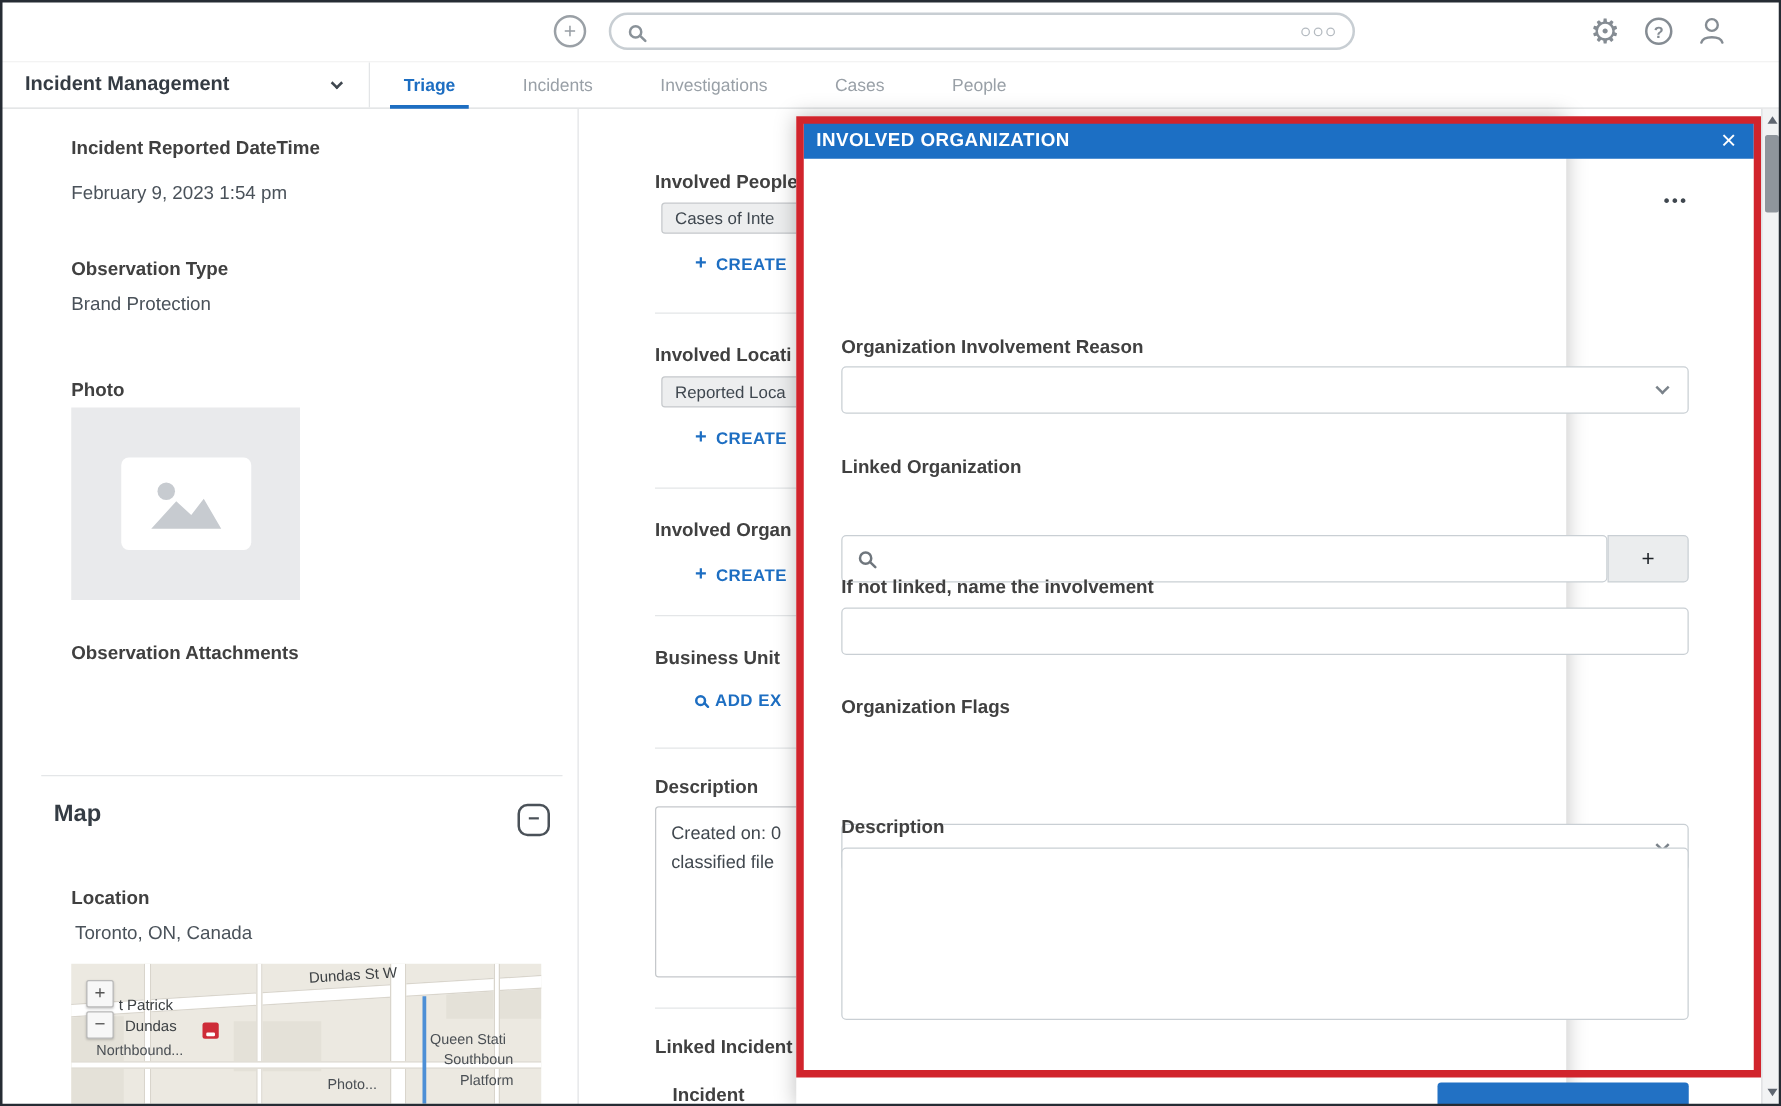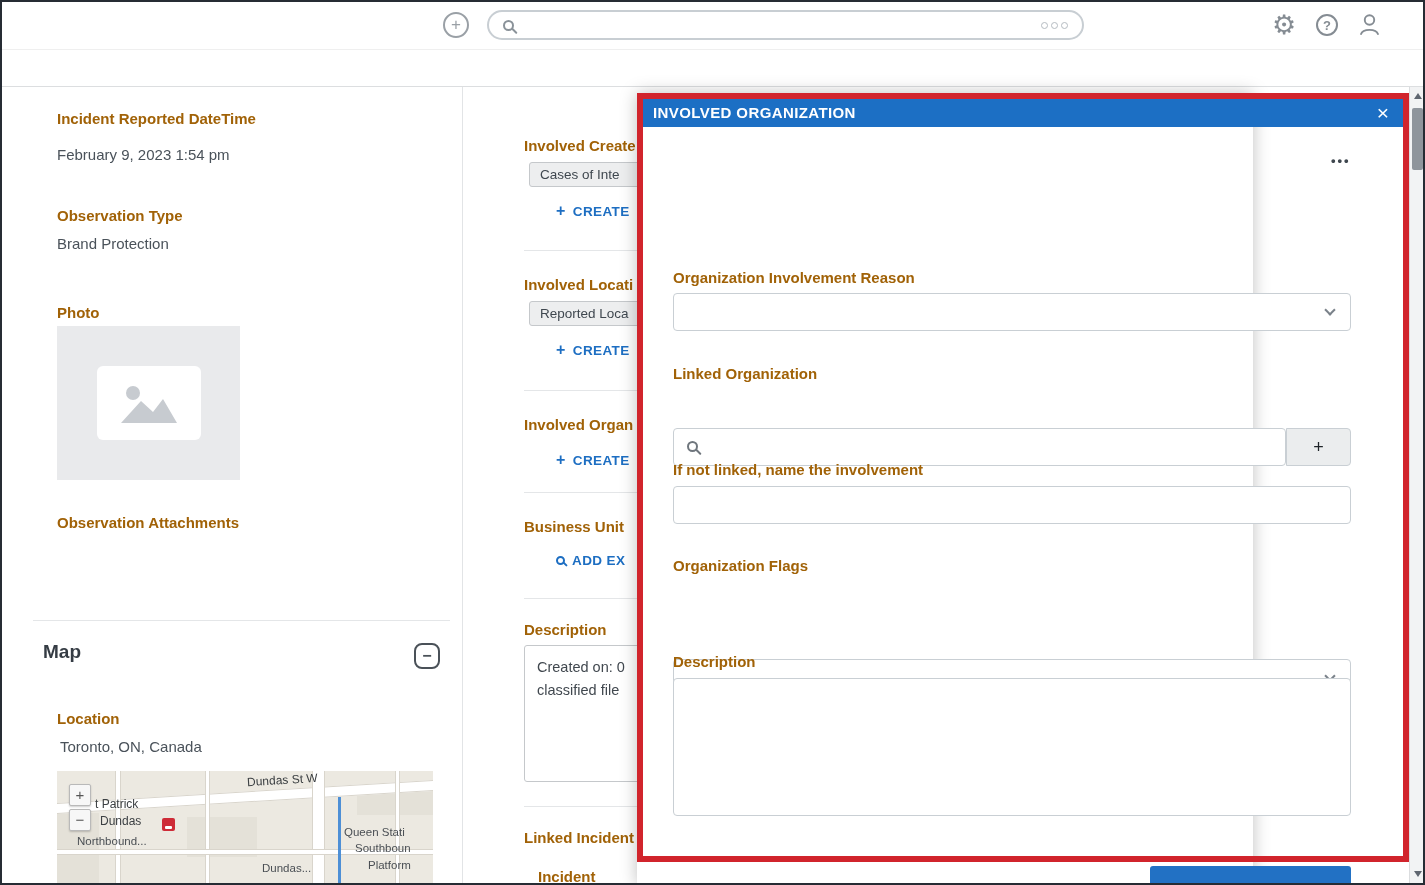--- a/index.html
+++ b/index.html
@@ -28,21 +28,21 @@
     padding:0 22px 0 20px;border-right:1px solid #E3E5E7;cursor:pointer;}
   .app-name{font-size:16px;font-weight:700;color:#343B43;white-space:nowrap;}
   .chev{display:inline-block;width:8px;height:8px;border-right:2px solid #7A828A;border-bottom:2px solid #7A828A;transform:rotate(45deg);}
   .chev-dark{border-color:#3F474F;width:7px;height:7px;margin-top:-4px;}
   .tabs{display:flex;height:100%;}
   .tab{position:relative;display:flex;align-items:center;padding:0 27px;font-size:14px;color:#99A0A7;cursor:pointer;white-space:nowrap;}
   .tab.active{color:#1D6EC2;font-weight:700;}
   .tab.active::after{content:"";position:absolute;left:16px;right:16px;bottom:-1px;height:3px;background:#1D6EC2;}
 
   
-  .label{font-weight:700;font-size:15px;color:#a16207;white-space:nowrap;}
+  .label{font-weight:700;font-size:15px;color:#404040;white-space:nowrap;}
   .value{font-size:15px;color:#4A525A;white-space:nowrap;}
   .divider-h{background:#E4E6E8;height:1px;}
   .divider-v{background:#E2E4E6;width:1px;}
   .blue-link{display:flex;align-items:center;gap:7px;color:#1D6EC2;font-weight:700;font-size:13.5px;letter-spacing:.4px;cursor:pointer;white-space:nowrap;}
   .blue-link .plus-glyph{font-size:16px;font-weight:700;margin-top:-1px;}
   .chip{display:inline-block;width:140px;padding:4px 10px;background:#EDEEEF;border:1px solid #C5C8CB;border-radius:3px;
     font-size:13.5px;color:#3F474F;white-space:nowrap;overflow:hidden;cursor:pointer;}
   .section-title{font-size:19px;font-weight:700;color:#353C44;}
   .collapse-btn{width:26px;height:26px;border:2px solid #4A5158;border-radius:8px;display:flex;align-items:center;justify-content:center;
     color:#4A5158;font-size:16px;font-weight:700;cursor:pointer;background:#fff;}
@@ -117,20 +117,41 @@
   </span>
   <span class="abs" style="left:1356px;top:11px">
     <svg width="27" height="27" viewBox="0 0 24 24" fill="none" stroke="#858C93" stroke-width="1.7" stroke-linecap="round">
       <circle cx="12" cy="8" r="4.2"></circle>
       <path d="M4.5 20.5 C6 15.5 18 15.5 19.5 20.5"></path>
     </svg>
   </span>
 </header>
 
 <nav class="abs navbar" style="left:0;top:50px;width:1425px;height:37px">
+  <div class="app-select">
+    <span class="app-name">Incident Management</span>
+    <span class="chev chev-dark"></span>
+  </div>
+  <div class="tabs">
+    <div class="tab active">
+        <span>Triage</span>
+      </div>
+    <div class="tab">
+        <span>Incidents</span>
+      </div>
+    <div class="tab">
+        <span>Investigations</span>
+      </div>
+    <div class="tab">
+        <span>Cases</span>
+      </div>
+    <div class="tab">
+        <span>People</span>
+      </div>
+  </div>
 </nav>
 
 <span class="abs label" style="left:57px;top:110px">Incident Reported DateTime</span>
 <span class="abs value" style="left:57px;top:146px">February 9, 2023 1:54 pm</span>
 
 <span class="abs label" style="left:57px;top:207px">Observation Type</span>
 <span class="abs value" style="left:57px;top:235px">Brand Protection</span>
 
 <span class="abs label" style="left:57px;top:304px">Photo</span>
 <div class="abs photo-box" style="left:57px;top:326px;width:183px;height:154px">
@@ -166,30 +187,30 @@
   <div class="map-road-h" style="left:0;top:78px;width:376px;height:6px"></div>
   <div class="transit-line" style="left:281px;top:26px;height:86px"></div>
   <span class="map-label dark" style="left:190px;top:2px;transform:rotate(-3.5deg)">Dundas St W</span>
   <span class="map-label dark" style="left:38px;top:26px">t Patrick</span>
   <span class="map-label dark" style="left:43px;top:43px">Dundas</span>
   <span class="ttc-icon" style="left:105px;top:47px"></span>
   <span class="map-label" style="left:20px;top:64px">Northbound...</span>
   <span class="map-label" style="left:287px;top:55px">Queen Stati</span>
   <span class="map-label" style="left:298px;top:71px">Southboun</span>
   <span class="map-label" style="left:311px;top:88px">Platform</span>
-  <span class="map-label" style="left:205px;top:91px">Dundas...</span>
+  <span class="map-label" style="left:205px;top:91px">Photo...</span>
   <div class="zoom-ctrl" style="left:12px;top:13px">
     <div class="zoom-btn">+</div>
     <div class="zoom-btn">−</div>
   </div>
 </div>
 
 <div class="abs divider-v" style="left:462px;top:87px;height:798px"></div>
 
-<span class="abs label" style="left:524px;top:137px">Involved Create</span>
+<span class="abs label" style="left:524px;top:137px">Involved People</span>
 <span class="abs chip" style="left:529px;top:162px">Cases of Inte</span>
 <div class="abs blue-link" style="left:556px;top:203px">
   <span class="plus-glyph">+</span>
   <span>CREATE</span>
 </div>
 <div class="abs divider-h" style="left:524px;top:250px;width:200px"></div>
 
 <span class="abs label" style="left:524px;top:276px">Involved Locati</span>
 <span class="abs chip" style="left:529px;top:301px">Reported Loca</span>
 <div class="abs blue-link" style="left:556px;top:342px">

